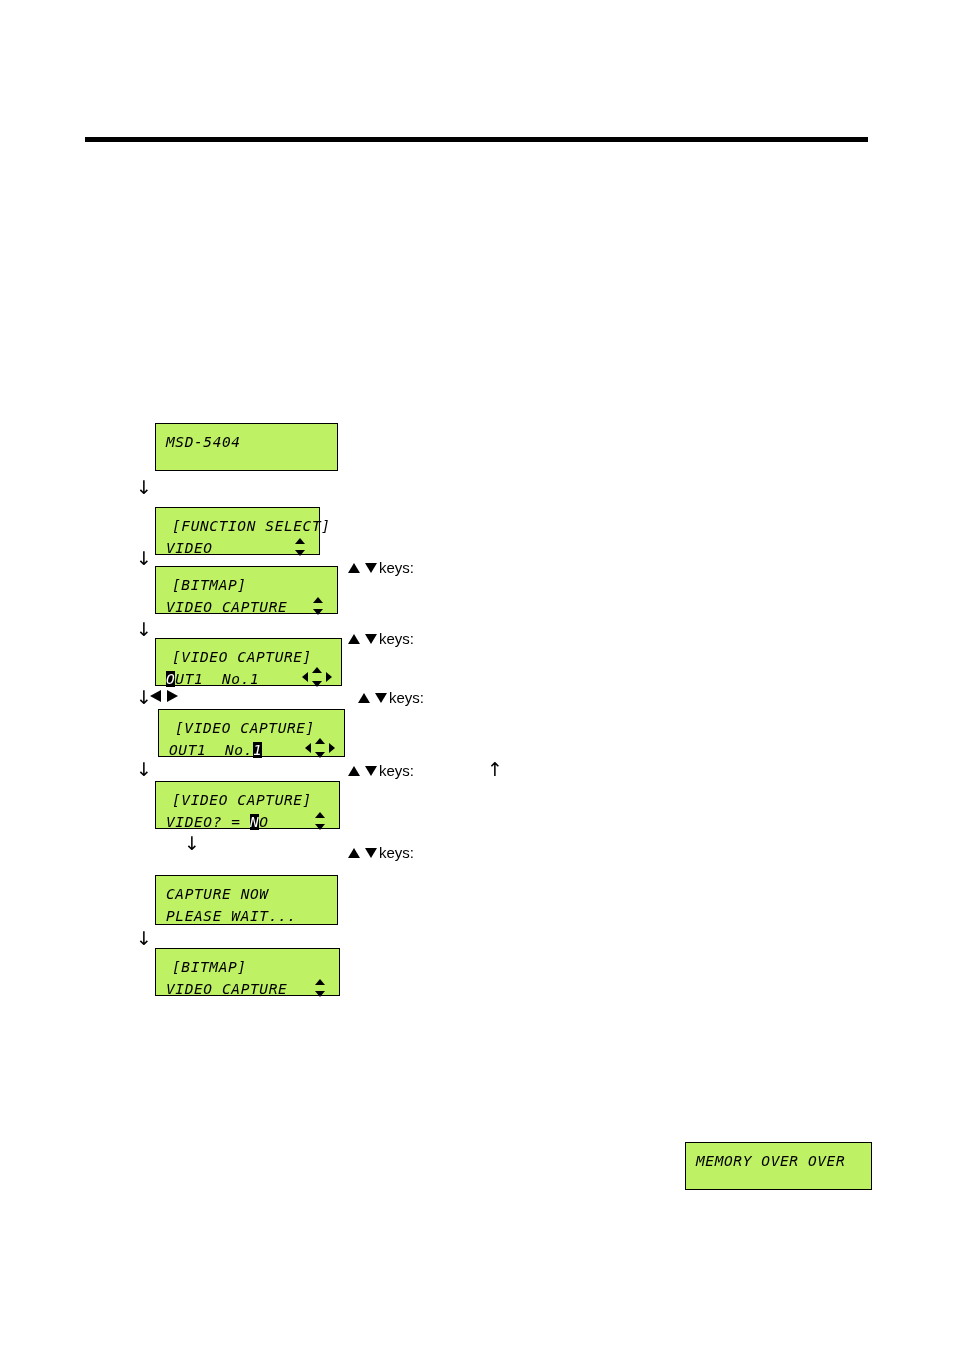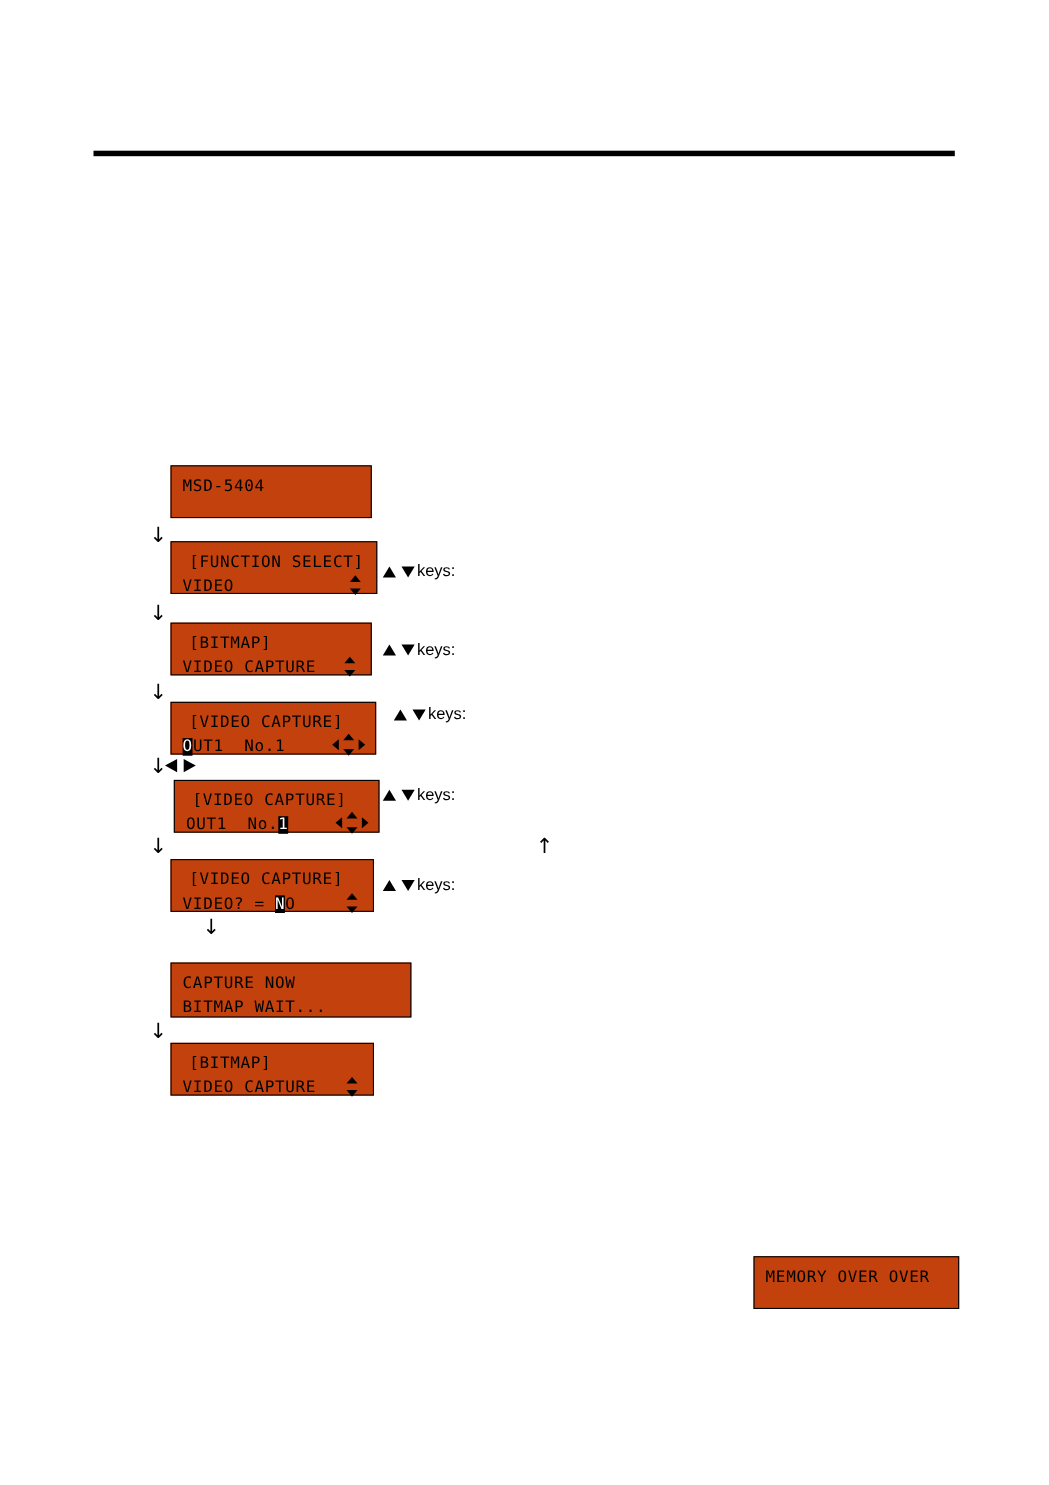--- a/index.html
+++ b/index.html
@@ -23,22 +23,23 @@
     top: 137px;
     width: 783px;
     height: 5px;
     background: #000000;
   }
 
   
   .lcd {
     position: absolute;
     border: 1.5px solid #000000;
-    background: #c2410c;
+    background: #bef264;
     box-sizing: border-box;
+    font-style: italic;
   }
   .lcd .line {
     position: absolute;
     font-family: "DejaVu Sans Mono", monospace;
     font-size: 14.5px;
     letter-spacing: 0.6px;
     white-space: pre;
     line-height: 1;
   }
   .lcd .line.l1 { left: 10px; top: 11px; }
@@ -128,20 +129,21 @@
 
   
   .keys-label {
     position: absolute;
     font-family: "Liberation Sans", sans-serif;
     font-size: 15px;
     line-height: 1;
     white-space: nowrap;
     display: flex;
     align-items: center;
+    margin-top: 48px;
   }
   .keys-label .tri {
     width: 0; height: 0;
     border-left: 6px solid transparent;
     border-right: 6px solid transparent;
     display: inline-block;
   }
   .keys-label .tri-up   { border-bottom: 10px solid #000; margin-right: 5px; }
   .keys-label .tri-down { border-top: 10px solid #000; margin-right: 2px; }
   .keys-label .txt { font-size: 15px; }
@@ -151,21 +153,21 @@
 
 <div class="top-rule"></div>
 
 <div class="lcd" style="left:155px; top:423px; width:183px; height:48px;">
   <div class="line l1">MSD-5404</div>
   <div class="line l2"></div>
 </div>
 
 <div class="flow-arrow" style="left:136px; top:478px;">↓</div>
 
-<div class="lcd" style="left:155px; top:492px; width:188px; height:48px;">
+<div class="lcd" style="left:155px; top:507px; width:165px; height:48px;">
   <div class="line l1 indent">[FUNCTION SELECT]</div>
   <div class="line l2">VIDEO</div>
   <div class="updown">
     <span class="up"></span>
       <span class="dn"></span>
   </div>
 </div>
 <div class="keys-label" style="left:348px; top:512px;">
   <span class="tri tri-up"></span>
   <span class="tri tri-down"></span>
@@ -241,23 +243,23 @@
   </div>
 </div>
 <div class="keys-label" style="left:348px; top:797px;">
   <span class="tri tri-up"></span>
   <span class="tri tri-down"></span>
   <span class="txt">keys:</span>
 </div>
 
 <div class="flow-arrow" style="left:184px; top:834px;">↓</div>
 
-<div class="lcd" style="left:155px; top:875px; width:219px; height:50px;">
+<div class="lcd" style="left:155px; top:875px; width:183px; height:50px;">
   <div class="line l1">CAPTURE NOW</div>
-  <div class="line l2">BITMAP WAIT...</div>
+  <div class="line l2">PLEASE WAIT...</div>
 </div>
 
 <div class="flow-arrow" style="left:136px; top:929px;">↓</div>
 
 <div class="lcd" style="left:155px; top:948px; width:185px; height:48px;">
   <div class="line l1 indent">[BITMAP]</div>
   <div class="line l2">VIDEO CAPTURE</div>
   <div class="updown">
     <span class="up"></span>
       <span class="dn"></span>

